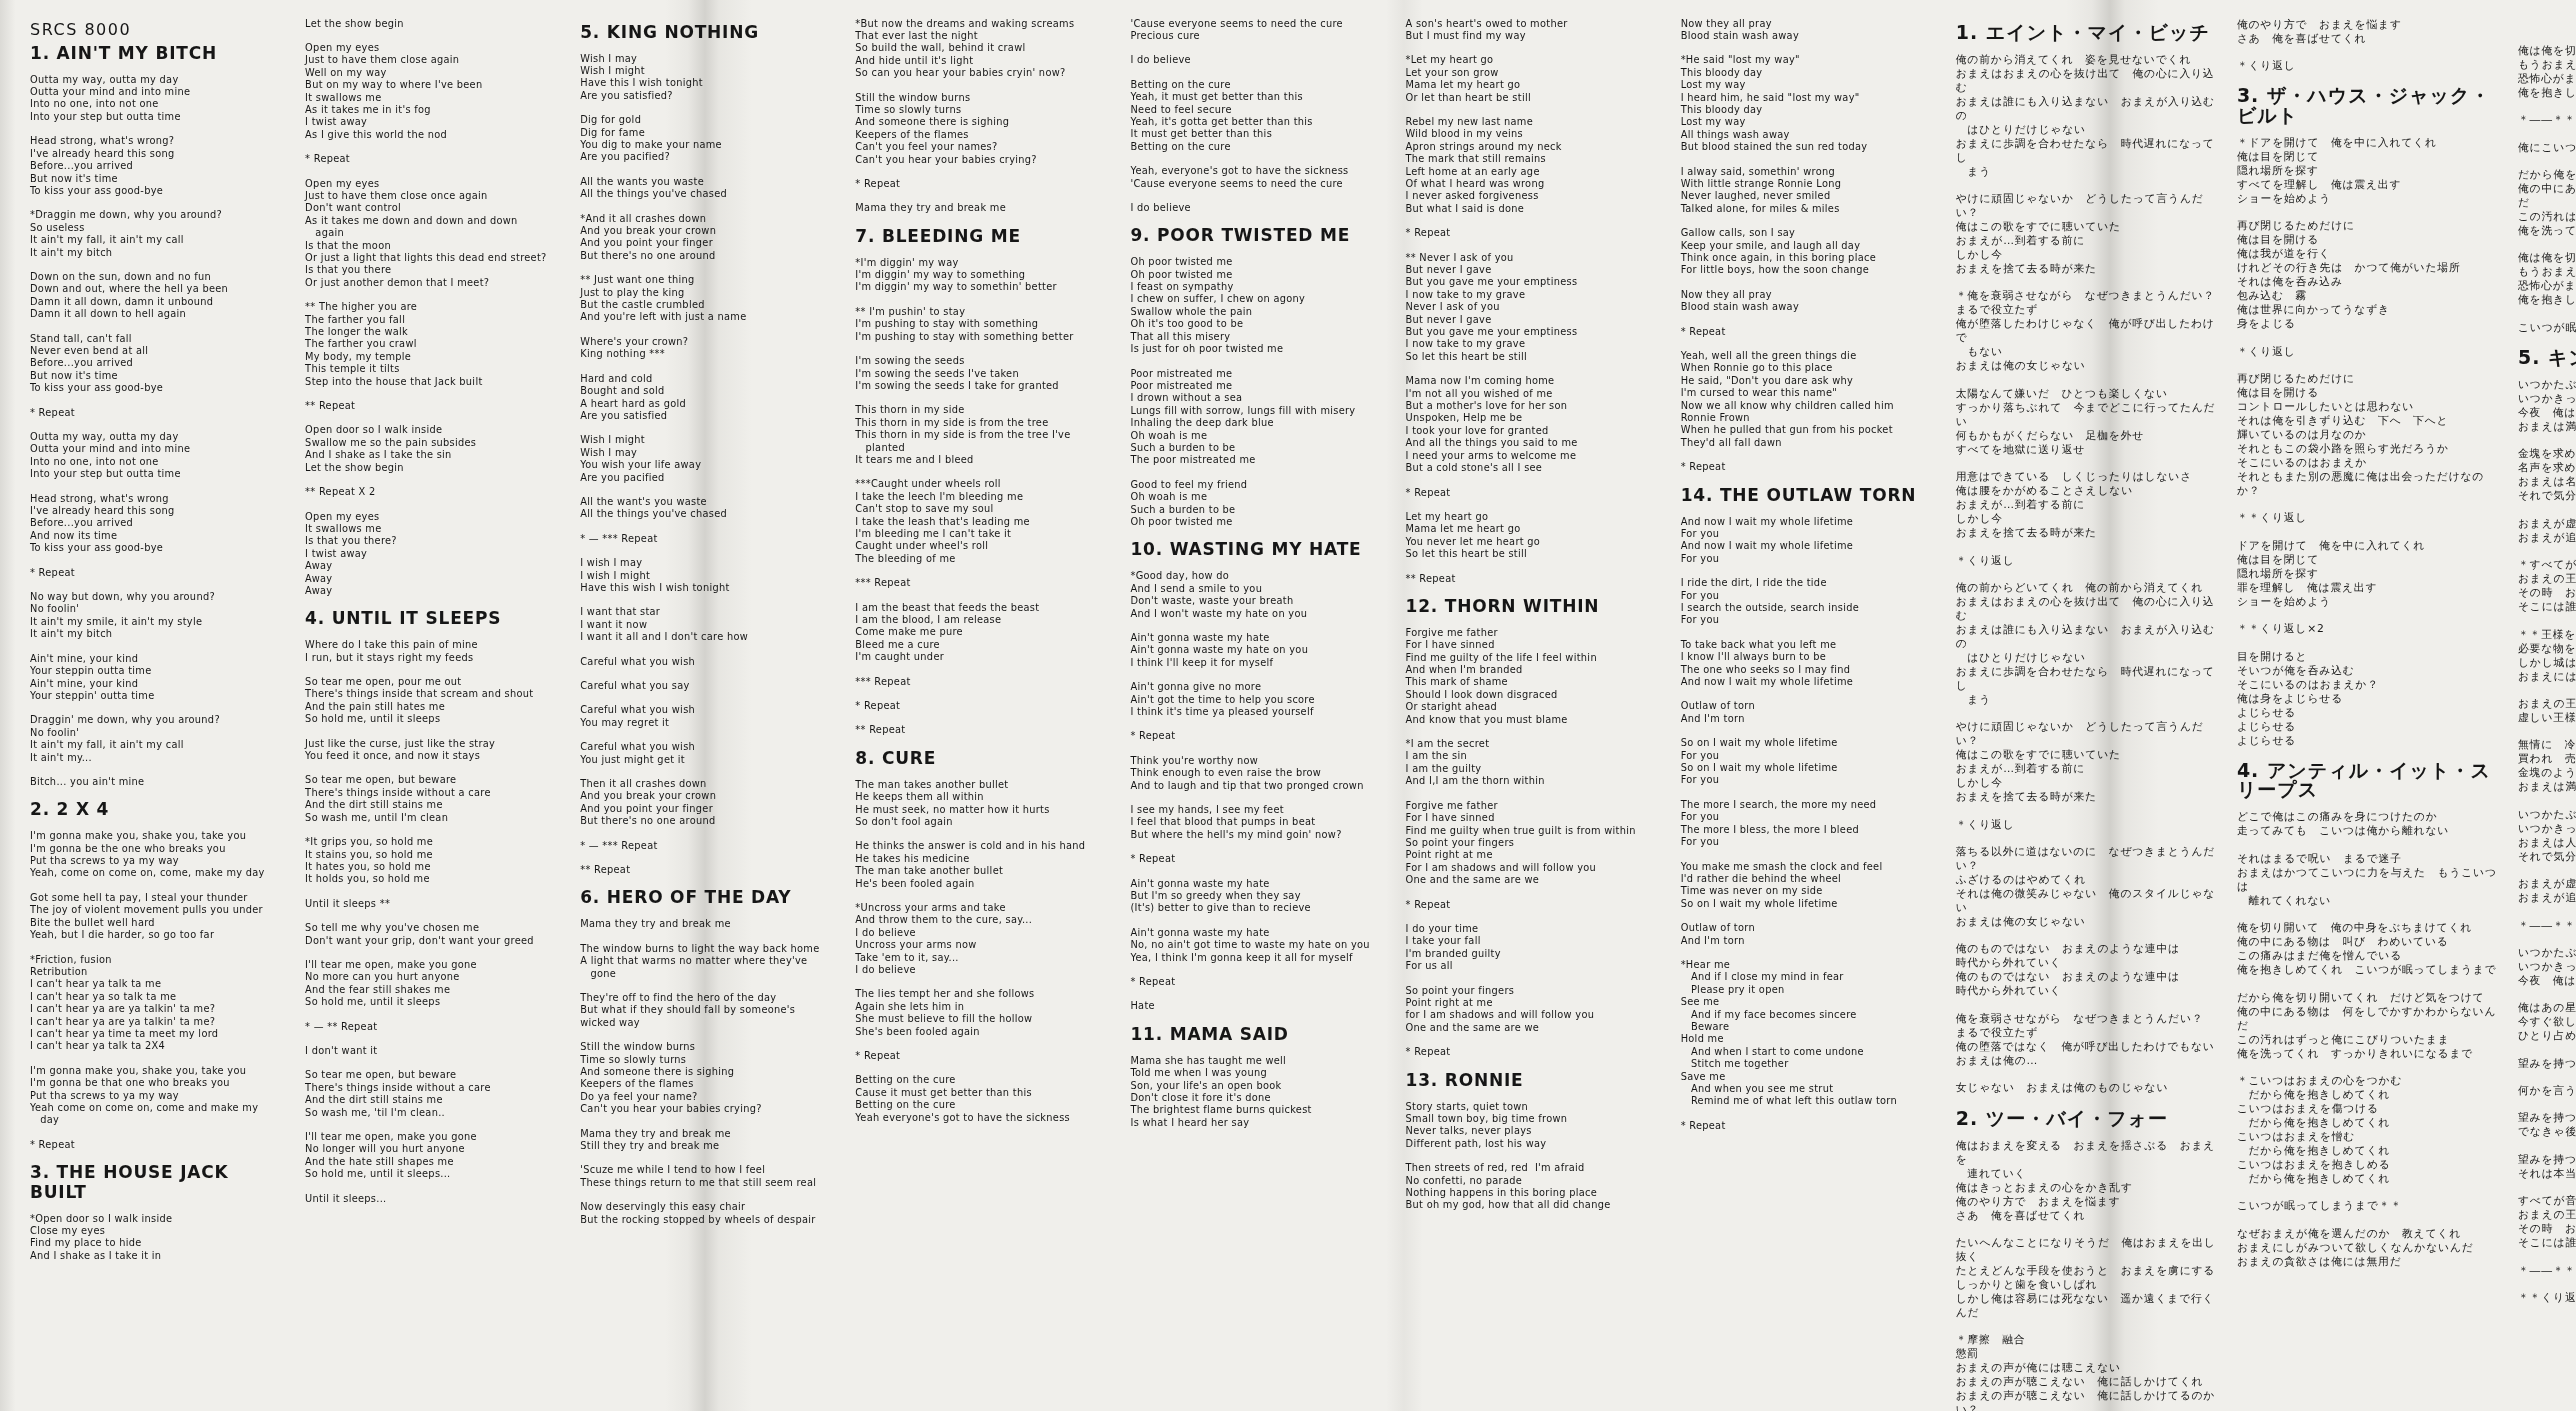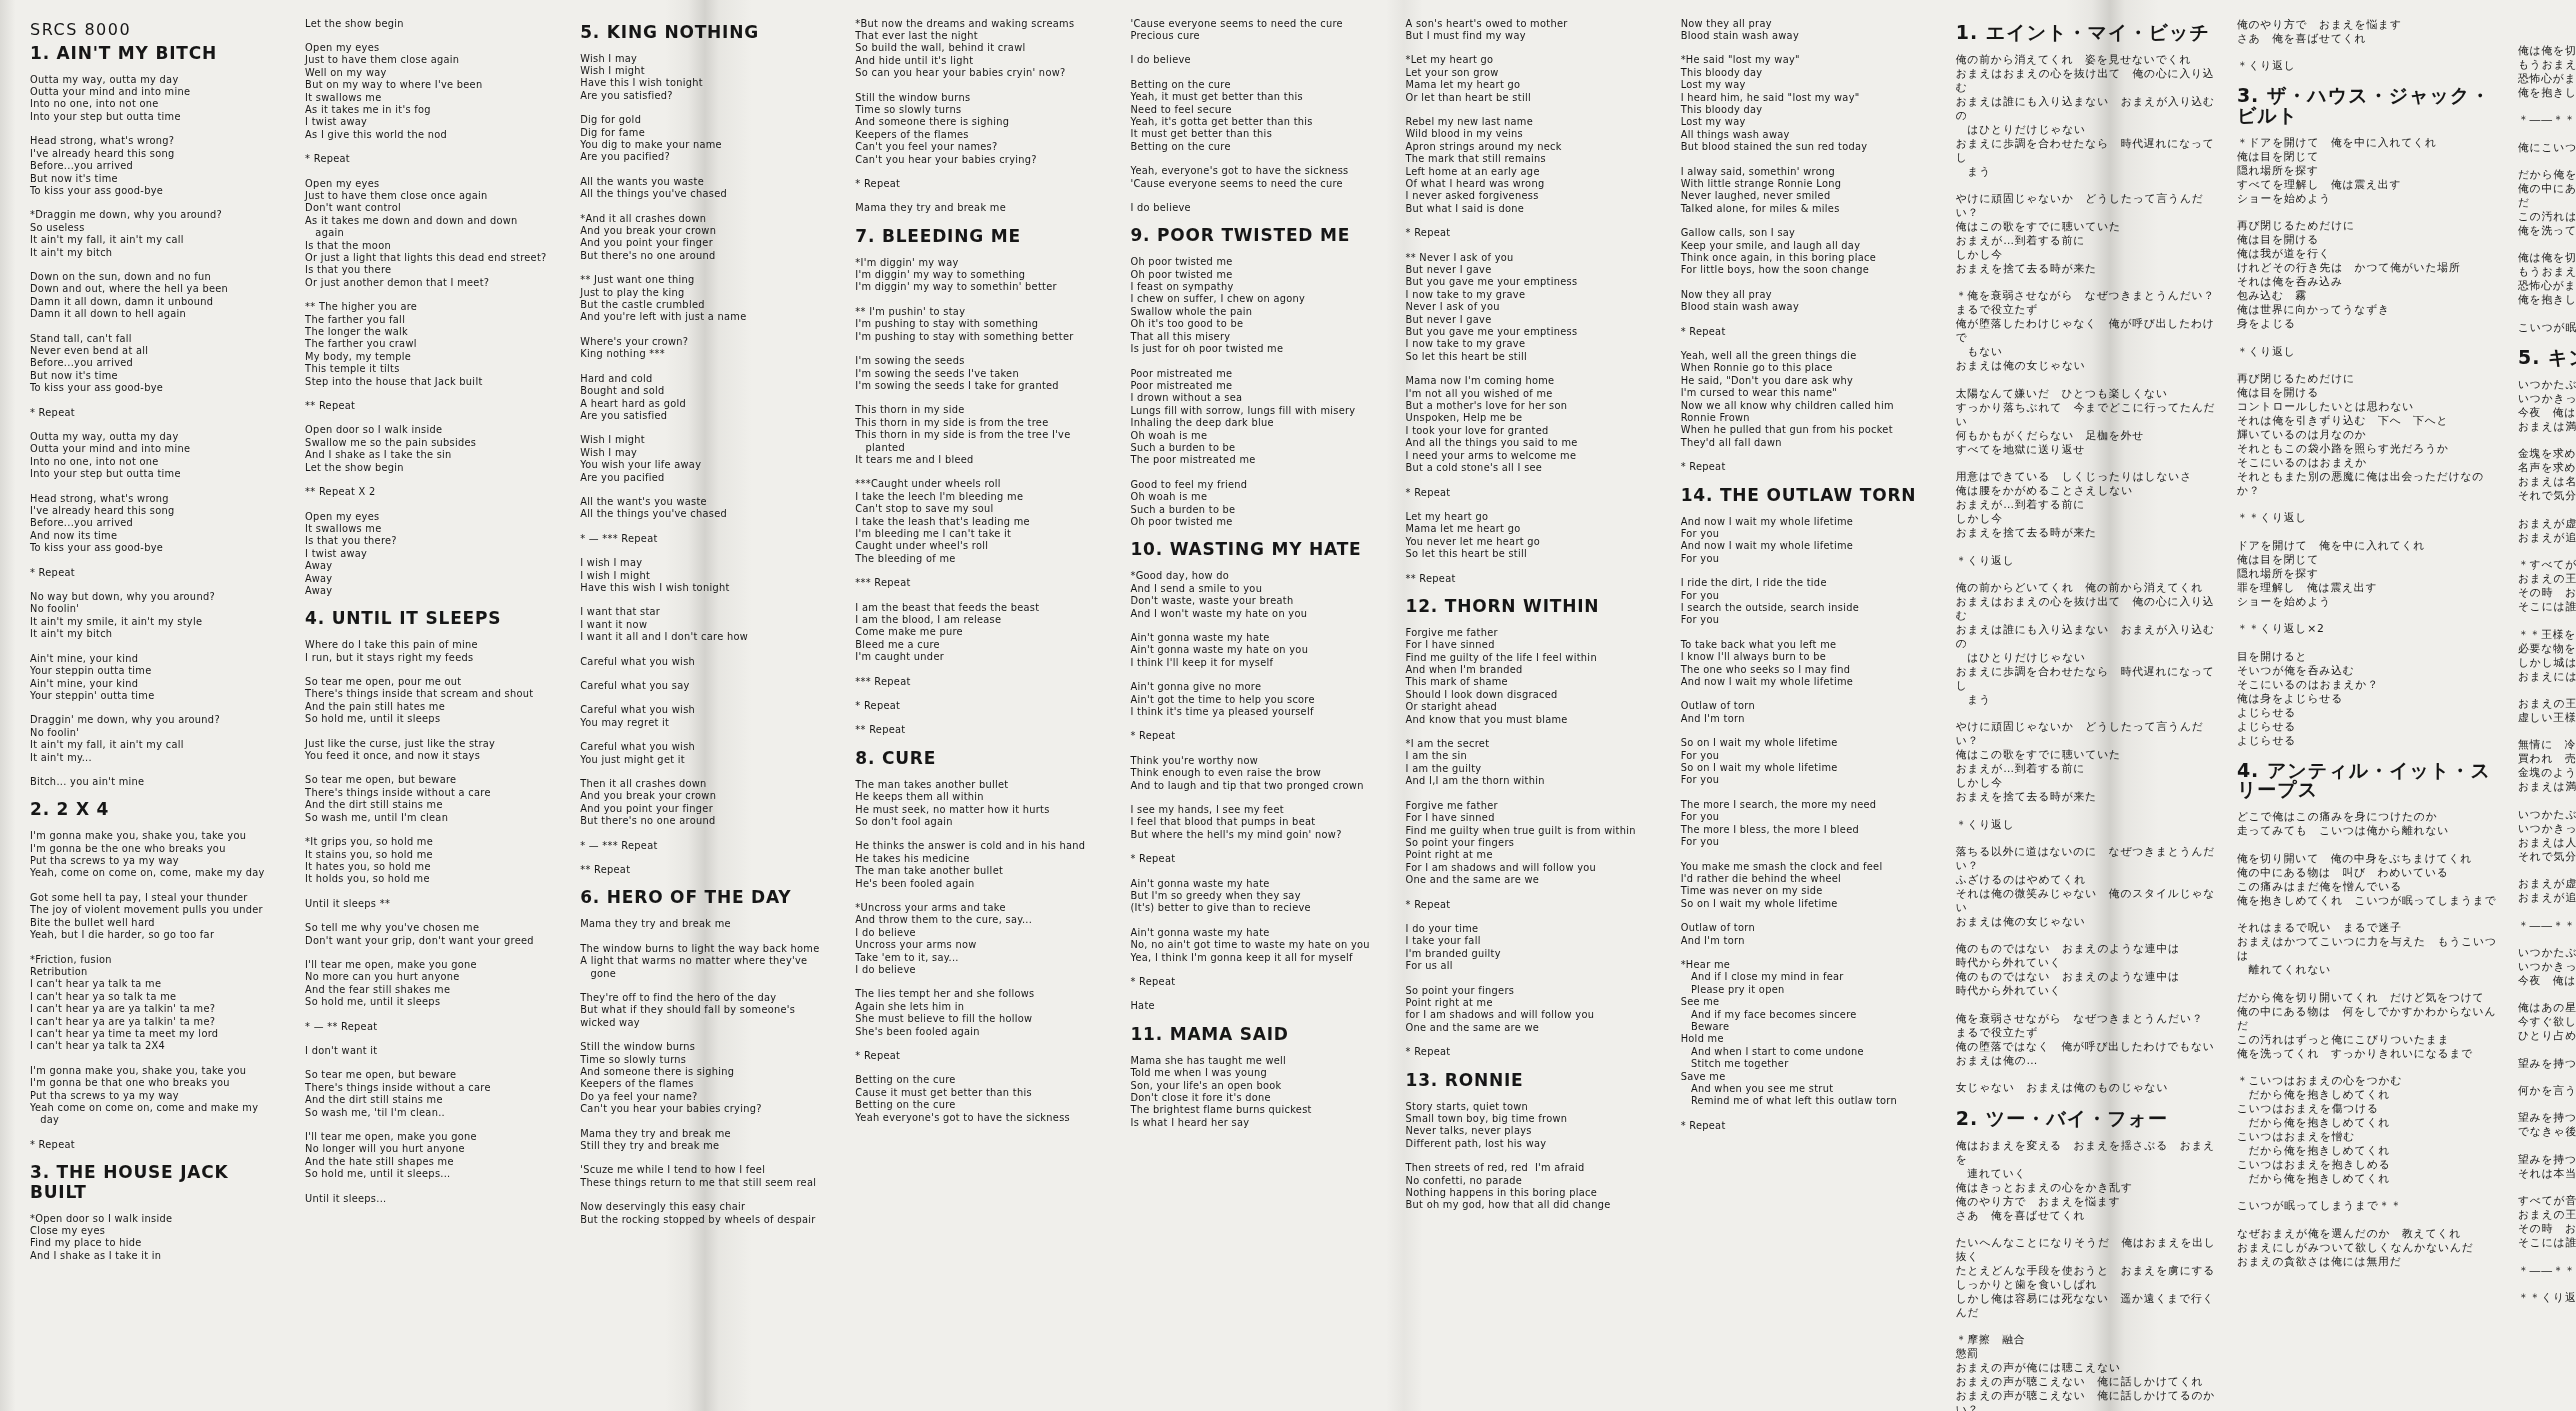--- a/index.html
+++ b/index.html
@@ -1018,29 +1018,29 @@
           <div class="line">よじらせる</div>
           <div class="line">よじらせる</div>
           <div class="line">よじらせる</div>
         </div>
         <div class="song-title">4. アンティル・イット・スリープス</div>
         <div class="stanza">
           <div class="line">どこで俺はこの痛みを身につけたのか</div>
           <div class="line">走ってみても　こいつは俺から離れない</div>
         </div>
         <div class="stanza">
+          <div class="line">それはまるで呪い　まるで迷子</div>
+          <div class="line">おまえはかつてこいつに力を与えた　もうこいつは</div>
+          <div class="line">　離れてくれない</div>
+        </div>
+        <div class="stanza">
           <div class="line">俺を切り開いて　俺の中身をぶちまけてくれ</div>
           <div class="line">俺の中にある物は　叫び　わめいている</div>
           <div class="line">この痛みはまだ俺を憎んでいる</div>
           <div class="line">俺を抱きしめてくれ　こいつが眠ってしまうまで</div>
-        </div>
-        <div class="stanza">
-          <div class="line">それはまるで呪い　まるで迷子</div>
-          <div class="line">おまえはかつてこいつに力を与えた　もうこいつは</div>
-          <div class="line">　離れてくれない</div>
         </div>
         <div class="stanza">
           <div class="line">だから俺を切り開いてくれ　だけど気をつけて</div>
           <div class="line">俺の中にある物は　何をしでかすかわからないんだ</div>
           <div class="line">この汚れはずっと俺にこびりついたまま</div>
           <div class="line">俺を洗ってくれ　すっかりきれいになるまで</div>
         </div>
         <div class="stanza">
           <div class="line">＊こいつはおまえの心をつかむ</div>
           <div class="line">　だから俺を抱きしめてくれ</div>

